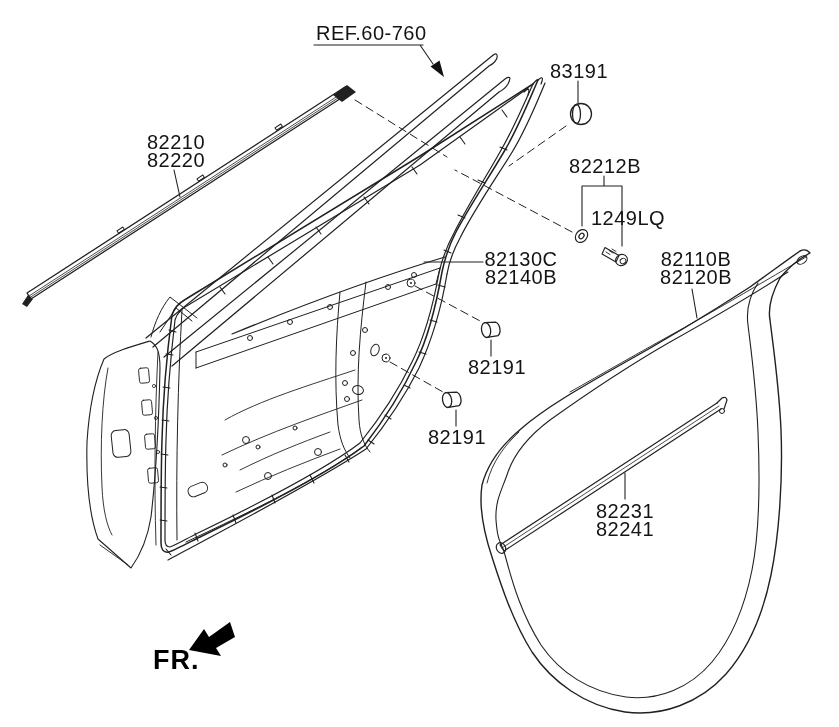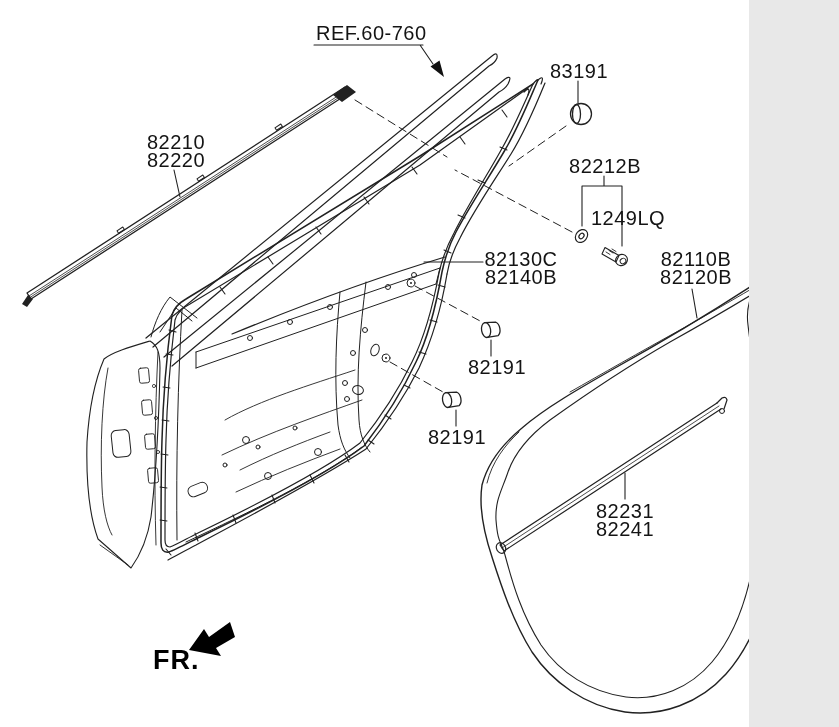--- a/index.html
+++ b/index.html
@@ -1,16 +1,16 @@
 <!DOCTYPE html>
 <html><head>
 <meta charset="utf-8">
 <style>
   html,body{margin:0;padding:0;background:#e8e8e8;}
-  .stage{position:relative;width:749px;height:727px;background:#ffffff;overflow:hidden;
+  .stage{position:relative;width:839px;height:727px;background:#ffffff;overflow:hidden;
          font-family:"Liberation Sans", sans-serif;}
   svg{display:block;}
   text.part{font-size:20px;fill:#141414;letter-spacing:0.5px;}
   text.ref{font-size:20px;fill:#141414;letter-spacing:0.5px;}
   text.fr{font-size:27px;font-weight:bold;fill:#000000;letter-spacing:1px;}
   .art path,.art line,.art ellipse,.art circle,.art rect,.art polyline{vector-effect:none;}
 </style>
 </head>
 <body>
 

